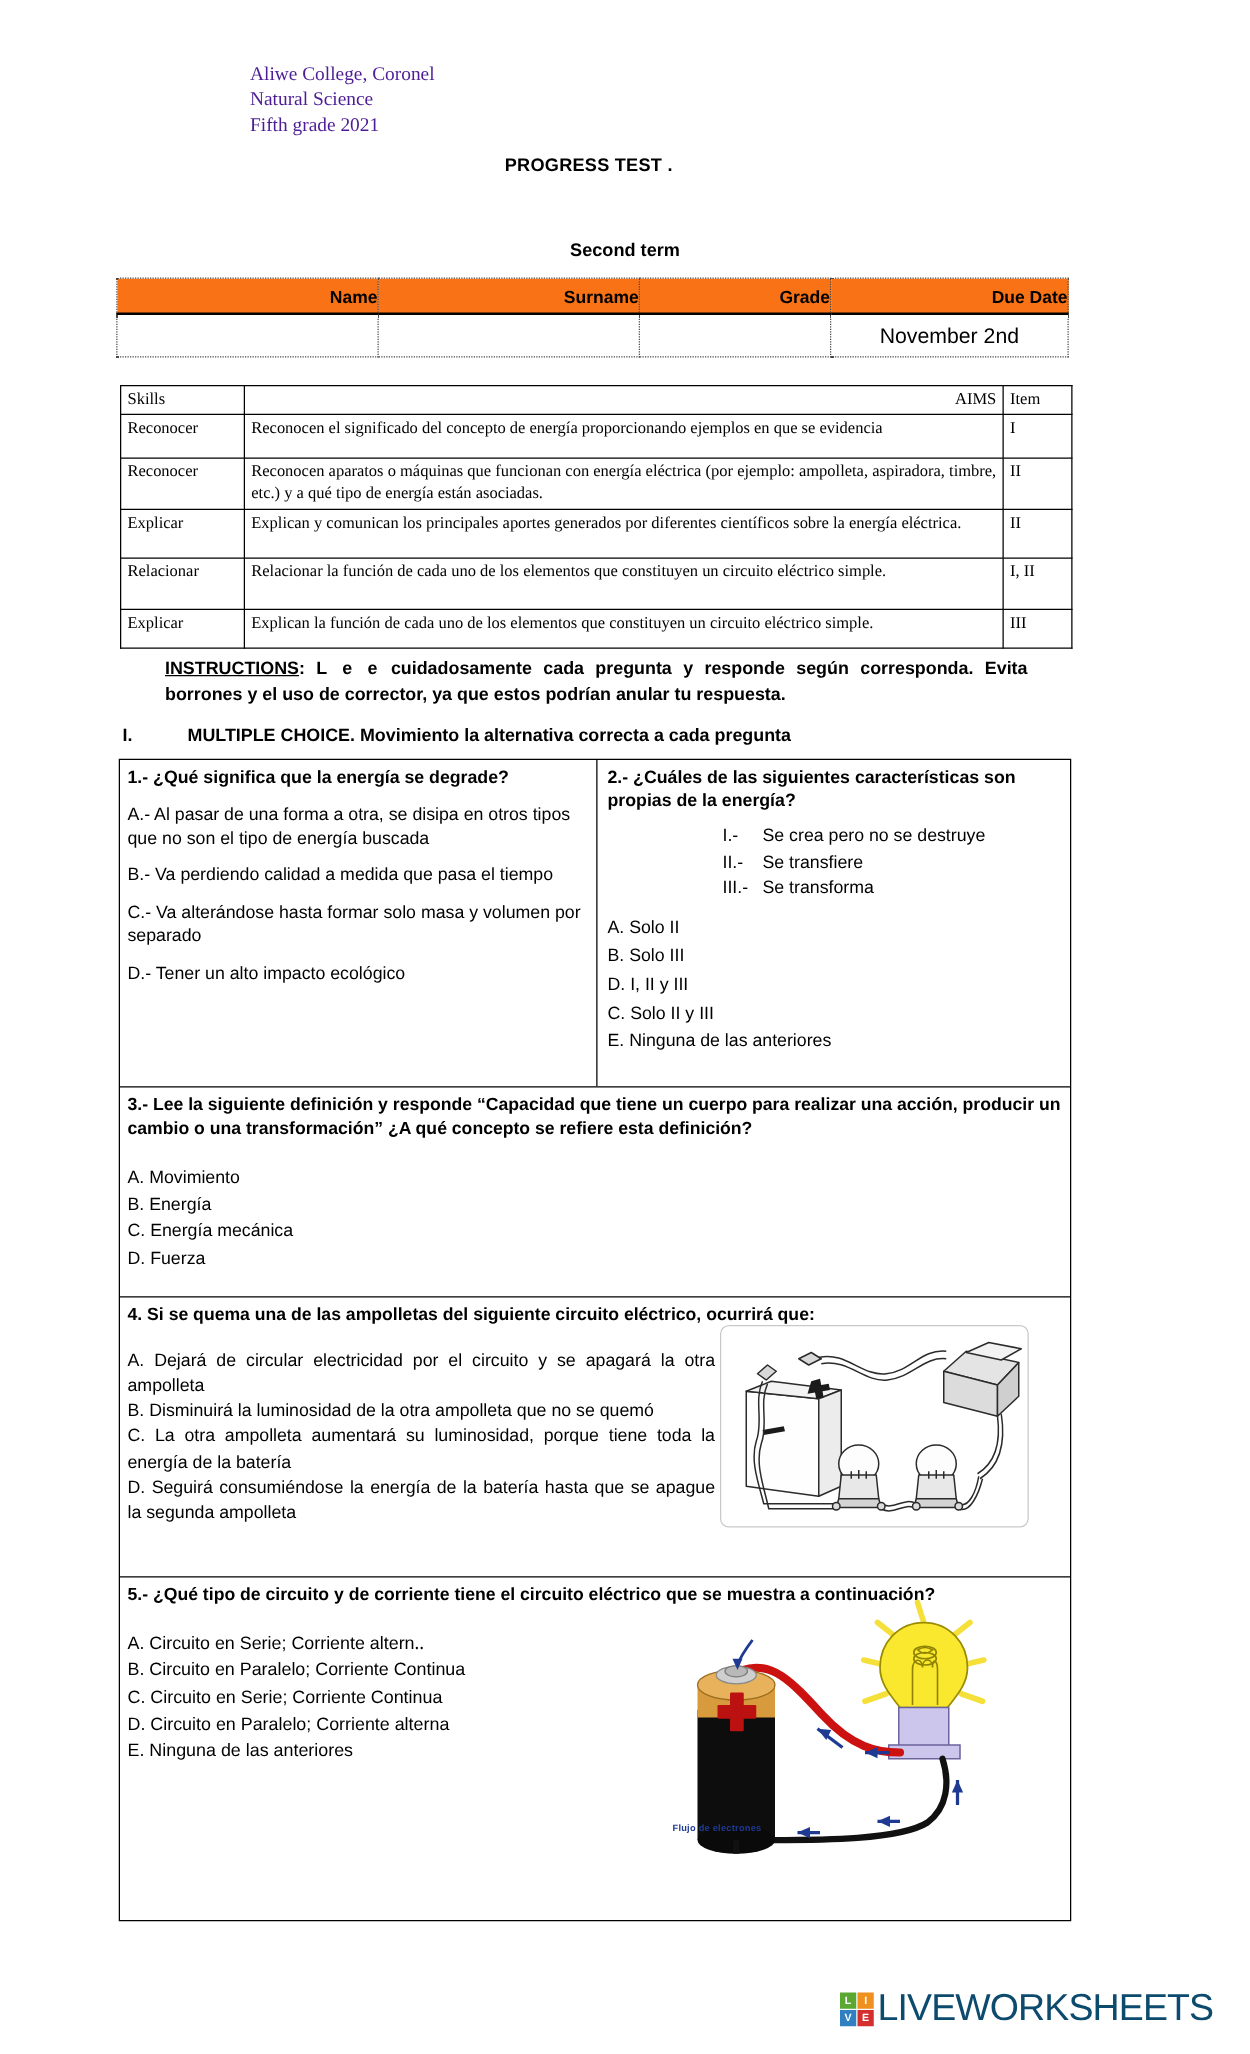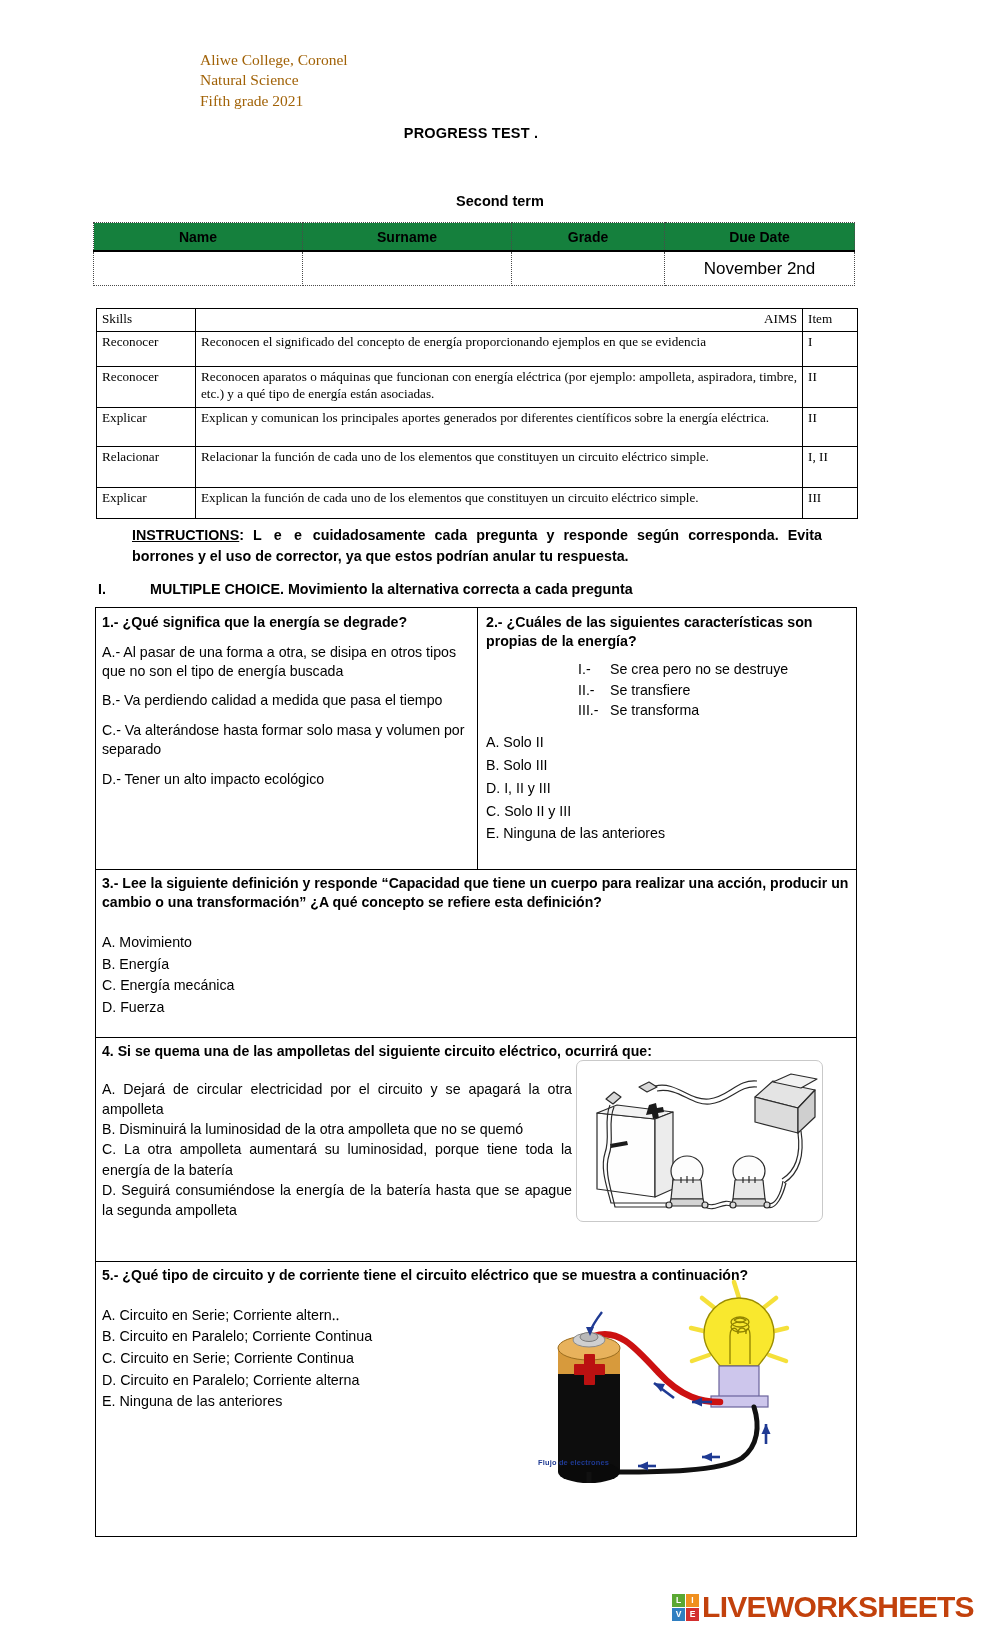--- a/index.html
+++ b/index.html
@@ -11,21 +11,21 @@
     position:relative;
     overflow:hidden;
   }
   .page{position:relative;width:1000px;height:1643px;}
 
   
   .school{
     position:absolute;left:200px;top:50px;
     font-family:"Liberation Serif", serif;
     font-size:15.5px;line-height:1.32;
-    color:#a16207;
+    color:#4c1d95;
   }
   .progress-title{
     position:absolute;left:0;top:125px;width:1000px;
     text-align:center;
     font-weight:bold;font-size:14.5px;letter-spacing:.2px;
   }
   .progress-title span{margin-left:-58px;}
   .second-term{
     position:absolute;left:0;top:193px;width:1000px;
     text-align:center;font-weight:bold;font-size:14.5px;
@@ -37,25 +37,25 @@
     border-collapse:collapse;
     table-layout:fixed;
   }
   .nametable td{
     border-left:1px dotted #4a4a4a;
     border-right:1px dotted #4a4a4a;
     padding:0;
     vertical-align:middle;
   }
   .nametable tr.hdr td{
-    background:#15803d;
+    background:#f97316;
     border-top:1px dotted #4a4a4a;
     border-bottom:2px solid #000;
     height:27px;
-    text-align:center;
+    text-align:right;
     font-weight:bold;font-size:14px;
   }
   .nametable tr.val td{
     height:33px;
     border-bottom:1px dotted #4a4a4a;
     text-align:center;
     font-size:16px;
   }
   .nametable tr.val td.due{font-size:17px;}
 
@@ -157,21 +157,21 @@
   .lw-grid div{
     font-size:8.5px;font-weight:bold;color:#fff;
     display:flex;align-items:center;justify-content:center;
     line-height:1;
   }
   .lw-l{background:#5aa832;}
   .lw-i{background:#f0901e;}
   .lw-v{background:#2f7fc1;}
   .lw-e{background:#d32f2f;}
   .lw-text{
-    font-size:30px;font-weight:bold;color:#c2410c;
+    font-size:30px;font-weight:normal;color:#0c4a6e;
     letter-spacing:-.7px;line-height:1;
   }
 </style>
 </head>
 <body>
 
 <div class="page">
 
   <div class="school">
     <div>Aliwe College, Coronel</div>

